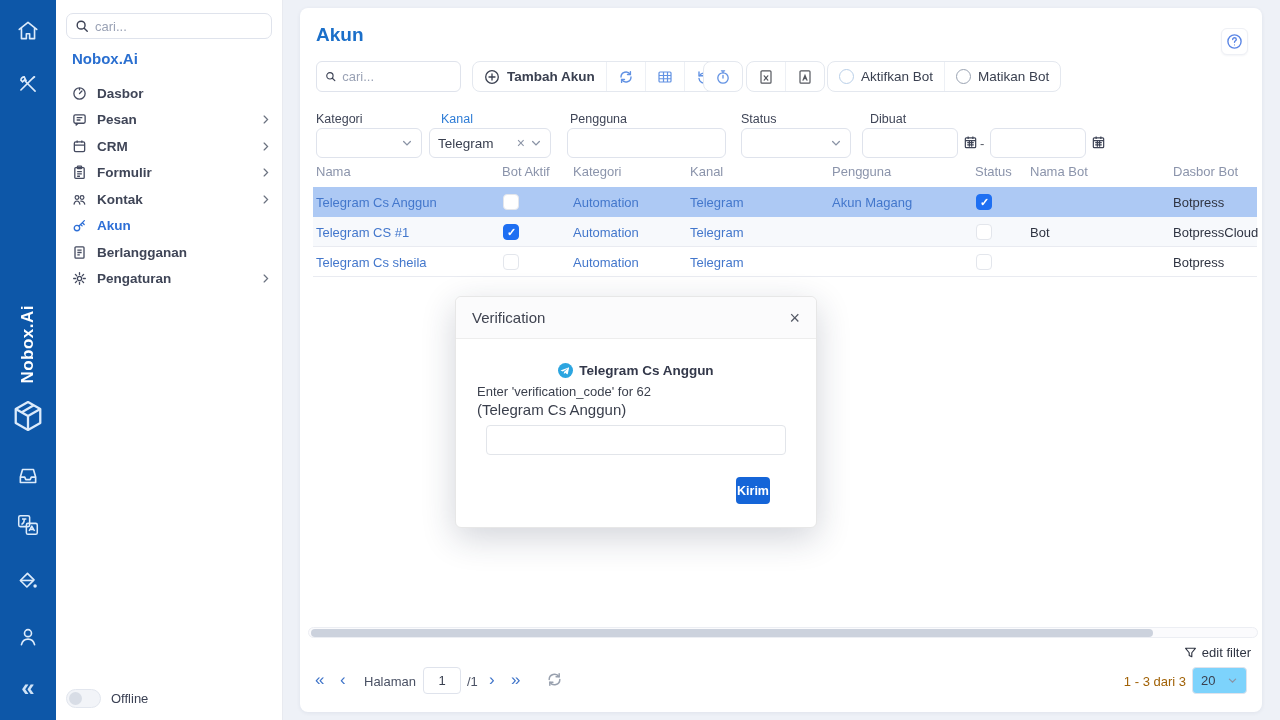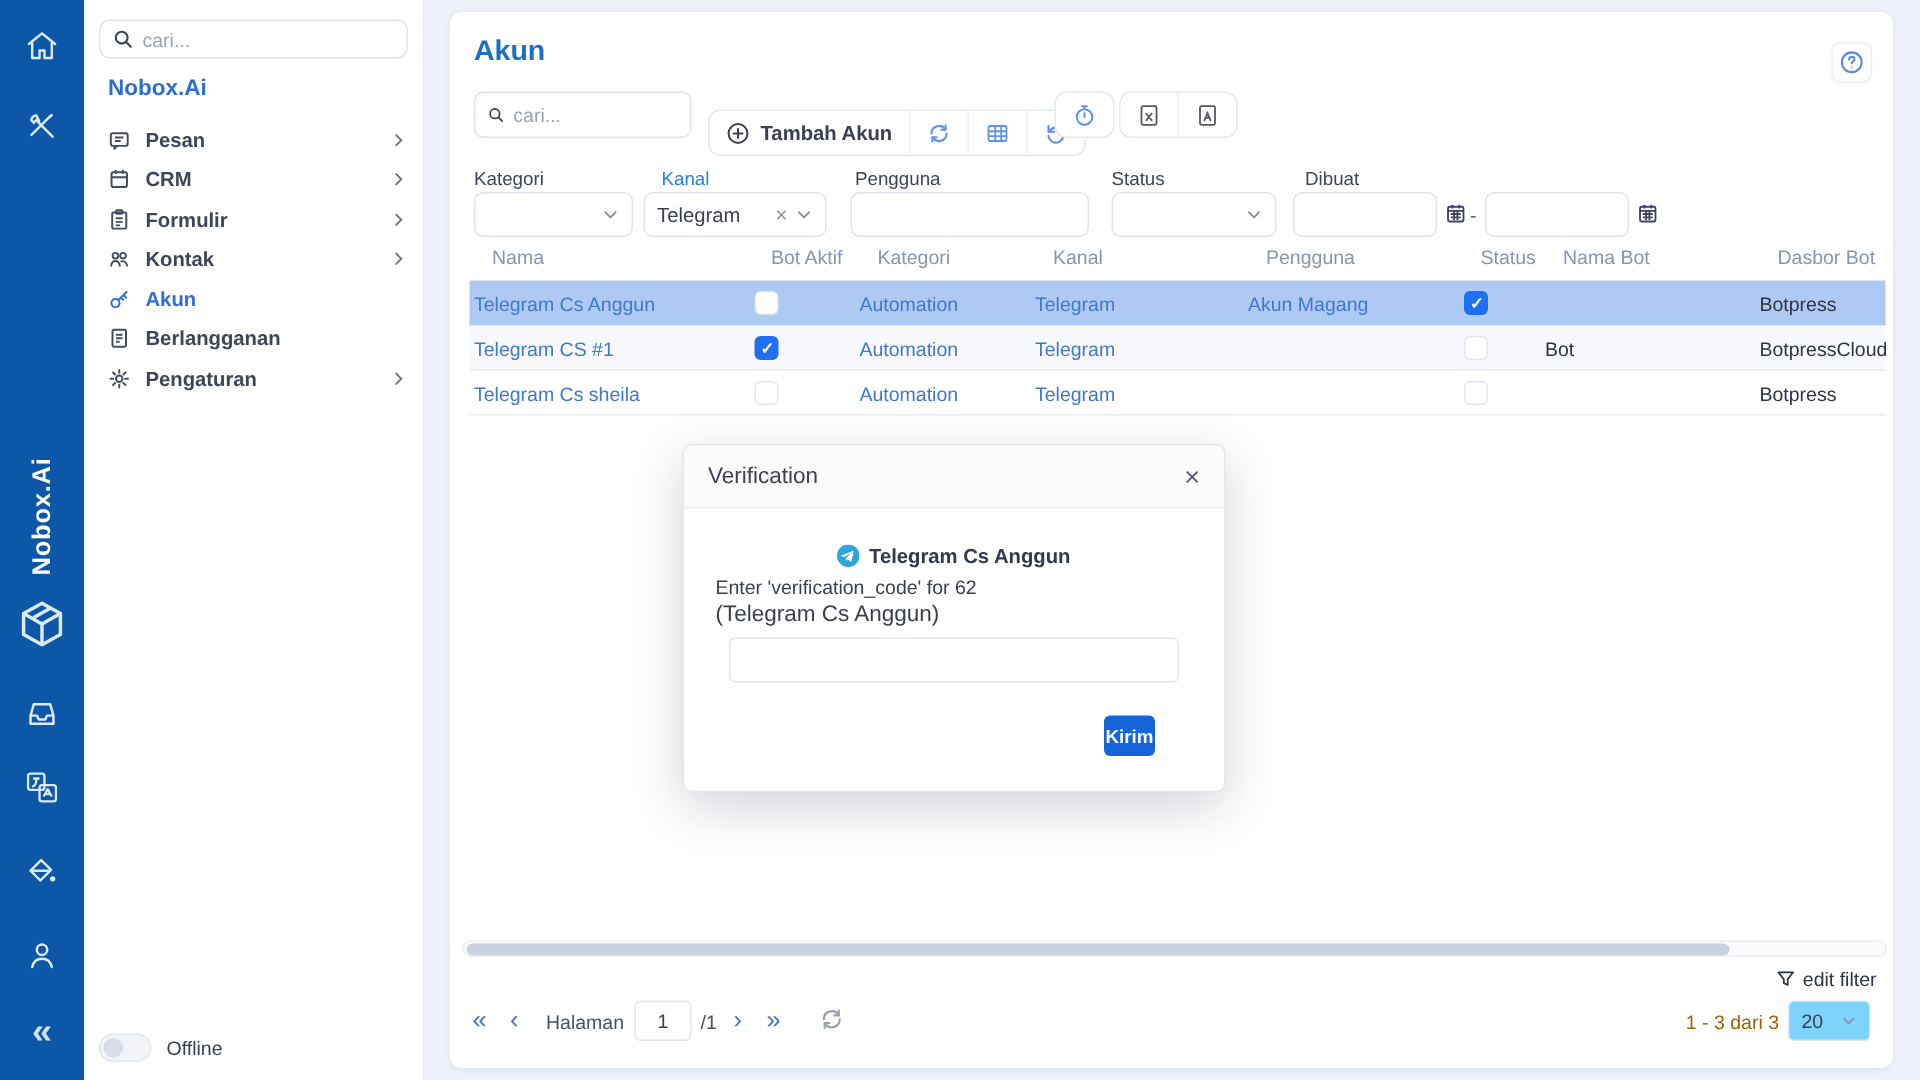--- a/index.html
+++ b/index.html
@@ -64,21 +64,21 @@
 
   
   .tb-search {
     position:absolute; left:16px; top:53px; width:145px; height:31px;
     border:1px solid #dfe3ec; border-radius:6px; display:flex; align-items:center; gap:6px; padding:0 8px; background:#fff;
   }
   .tb-search svg { color:#3b4154; }
   .tb-search input { border:none; outline:none; width:100%; font:13px "Liberation Sans",sans-serif; color:#3b4154; }
   .tb-search input::placeholder { color:#9aa2b5; }
   .tb-group { position:absolute; top:53px; height:31px; border:1px solid #e4e8ef; border-radius:8px; display:flex; align-items:stretch; background:#fff; }
-  .g-add { left:172px;margin-top:12px; }
+  .g-add { left:172px; }
   .g-clock { left:403px; }
   .g-files { left:446px; }
   .g-radios { left:527px; }
   .seg { display:flex; align-items:center; justify-content:center; padding:0 11px; cursor:pointer; }
   .seg + .seg { border-left:1px solid #edf0f5; }
   .seg-add { gap:7px; font-size:13.5px; color:#3a4050; font-weight:bold; }
   .seg-add svg { color:#3a4050; }
   .blue-ic { color:#6292e3; }
   .dark-ic { color:#54575e; }
   .radio { width:15px; height:15px; border-radius:50%; border:1.5px solid #b9cfe8; background:#fff; margin-right:7px; }
@@ -98,21 +98,21 @@
   .fb-status { left:441px; width:110px; justify-content:flex-end; }
   .fb-date1 { left:562px; width:96px; } .fb-date2 { left:690px; width:96px; }
   .f-box svg.dd { color:#8a93a5; }
   .cal-ic { position:absolute; top:127px; color:#3f4557; cursor:pointer; }
   .ci-1 { left:663px; } .ci-2 { left:791px; }
   .date-dash { position:absolute; left:680px; top:128px; color:#555a66; }
 
   
   .tbl { position:absolute; left:13px; top:152px; width:944px; }
   .thead { position:relative; height:27px; color:#8b94ab; font-size:13px; }
-  .thead span { position:absolute; top:4px;margin-left:12px; }
+  .thead span { position:absolute; top:4px; }
   .trow { position:relative; height:30px; border-bottom:1px solid #e9ebf1; font-size:13px; }
   .trow.sel { background:#adc9f4; border-bottom-color:#adc9f4; }
   .trow.alt { background:#f7f9fc; }
   .trow span.cell { position:absolute; top:8px; }
   .link { color:#4377cc; }
   .darktxt { color:#2f3442; }
   .col-nama { left:3px; } .col-bot { left:189px; } .col-kat { left:260px; } .col-kanal { left:377px; }
   .col-peng { left:519px; } .col-status { left:662px; } .col-nbot { left:717px; } .col-mesin { left:860px; }
   .cb { position:absolute; top:7px; width:16px; height:16px; border-radius:4px; background:#fff; border:1px solid #e3e6ec; cursor:pointer; }
   .cb.checked { background:#1e6ff2; border-color:#1e6ff2; }
@@ -212,20 +212,29 @@
     <svg width="14" height="14" viewBox="0 0 16 16" fill="none" stroke="currentColor" stroke-width="1.6" stroke-linecap="round">
         <circle cx="7" cy="7" r="4.5"></circle>
         <path d="M10.5 10.5L14 14"></path>
       </svg>
     <input type="text" placeholder="cari..." style="">
   </div>
   <div class="s-title">Nobox.Ai</div>
   <ul class="menu">
     <li>
       <span class="mi">
+          <svg width="15" height="15" viewBox="0 0 16 16" fill="none" stroke="currentColor" stroke-width="1.4" stroke-linecap="round">
+            <circle cx="8" cy="8" r="6"></circle>
+            <path d="M8 8l2.6-2.6M8 2.5V4"></path>
+          </svg>
+        </span>
+      <span>Dasbor</span>
+    </li>
+    <li>
+      <span class="mi">
           <svg width="15" height="15" viewBox="0 0 16 16" fill="none" stroke="currentColor" stroke-width="1.4" stroke-linejoin="round">
             <rect x="2" y="3" width="12" height="9" rx="1.5"></rect>
             <path d="M5 6h6M5 8.5h4M4.5 12v2l2-2"></path>
           </svg>
         </span>
       <span>Pesan</span>
       <span class="chev">
           <svg width="11" height="11" viewBox="0 0 16 16" fill="none" stroke="currentColor" stroke-width="1.8" stroke-linecap="round">
             <path d="M6 3l5 5-5 5"></path>
           </svg>
@@ -379,20 +388,30 @@
         </svg>
     </span>
     <span class="seg dark-ic">
       <svg width="16" height="16" viewBox="0 0 16 16" fill="none" stroke="currentColor" stroke-width="1.2">
           <rect x="3" y="1.8" width="10" height="12.4" rx="1"></rect>
           <path d="M6 11.2L8 6.4l2 4.8M6.7 9.6h2.6" stroke-linecap="round"></path>
         </svg>
     </span>
   </div>
 
+  <div class="tb-group g-radios">
+    <span class="seg seg-radio">
+      <span class="radio"></span>
+      <span>Aktifkan Bot</span>
+    </span>
+    <span class="seg seg-radio">
+      <span class="radio r2"></span>
+      <span>Matikan Bot</span>
+    </span>
+  </div>
 
   <span class="f-label fl-kategori">Kategori</span>
   <span class="f-label fl-kanal">Kanal</span>
   <span class="f-label fl-pengguna">Pengguna</span>
   <span class="f-label fl-status">Status</span>
   <span class="f-label fl-dibuat">Dibuat</span>
 
   <div class="f-box fb-kategori">
     <svg class="dd" width="12" height="12" viewBox="0 0 16 16" fill="none" stroke="currentColor" stroke-width="1.7" stroke-linecap="round">
         <path d="M3.5 6l4.5 4.5L12.5 6"></path>

